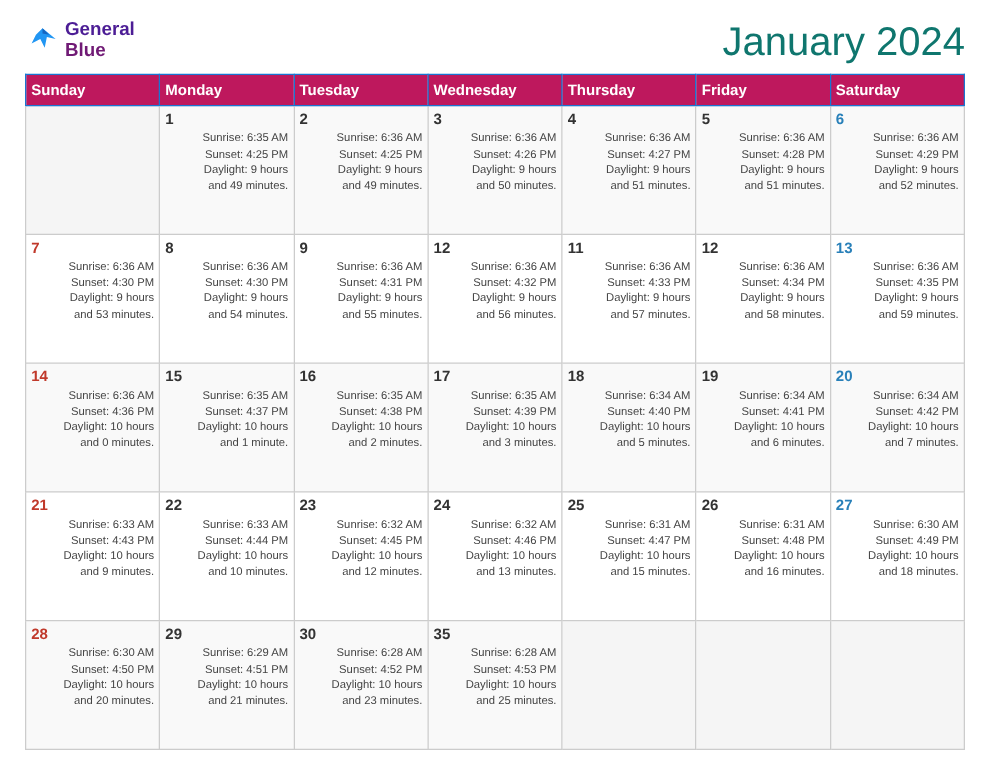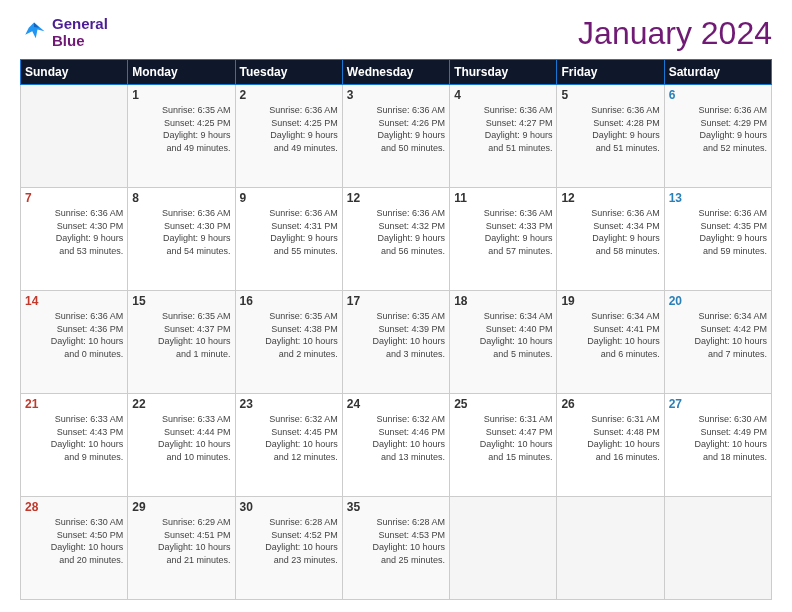--- a/index.html
+++ b/index.html
@@ -40,35 +40,35 @@
     .logo-bird {
       width: 28px;
       height: 28px;
     }
     .title-block {
       text-align: right;
     }
     .calendar-title {
       font-size: 32px;
       font-weight: 300;
-      color: #701a75;
+      color: #0f766e;
       line-height: 1.1;
     }
     .calendar-subtitle {
       font-size: 14px;
       color: #555;
     }
     .calendar-table {
       width: 100%;
       border-collapse: collapse;
       flex: 1;
       table-layout: fixed;
     }
     .calendar-table thead tr th {
-      background-color: #0f172a;
+      background-color: #be185d;
       color: #fff;
       font-size: 12px;
       font-weight: bold;
       padding: 5px 4px;
       text-align: left;
       border: 1px solid #1976D2;
     }
     .calendar-table tbody tr td {
       border: 1px solid #ccc;
       vertical-align: top;

